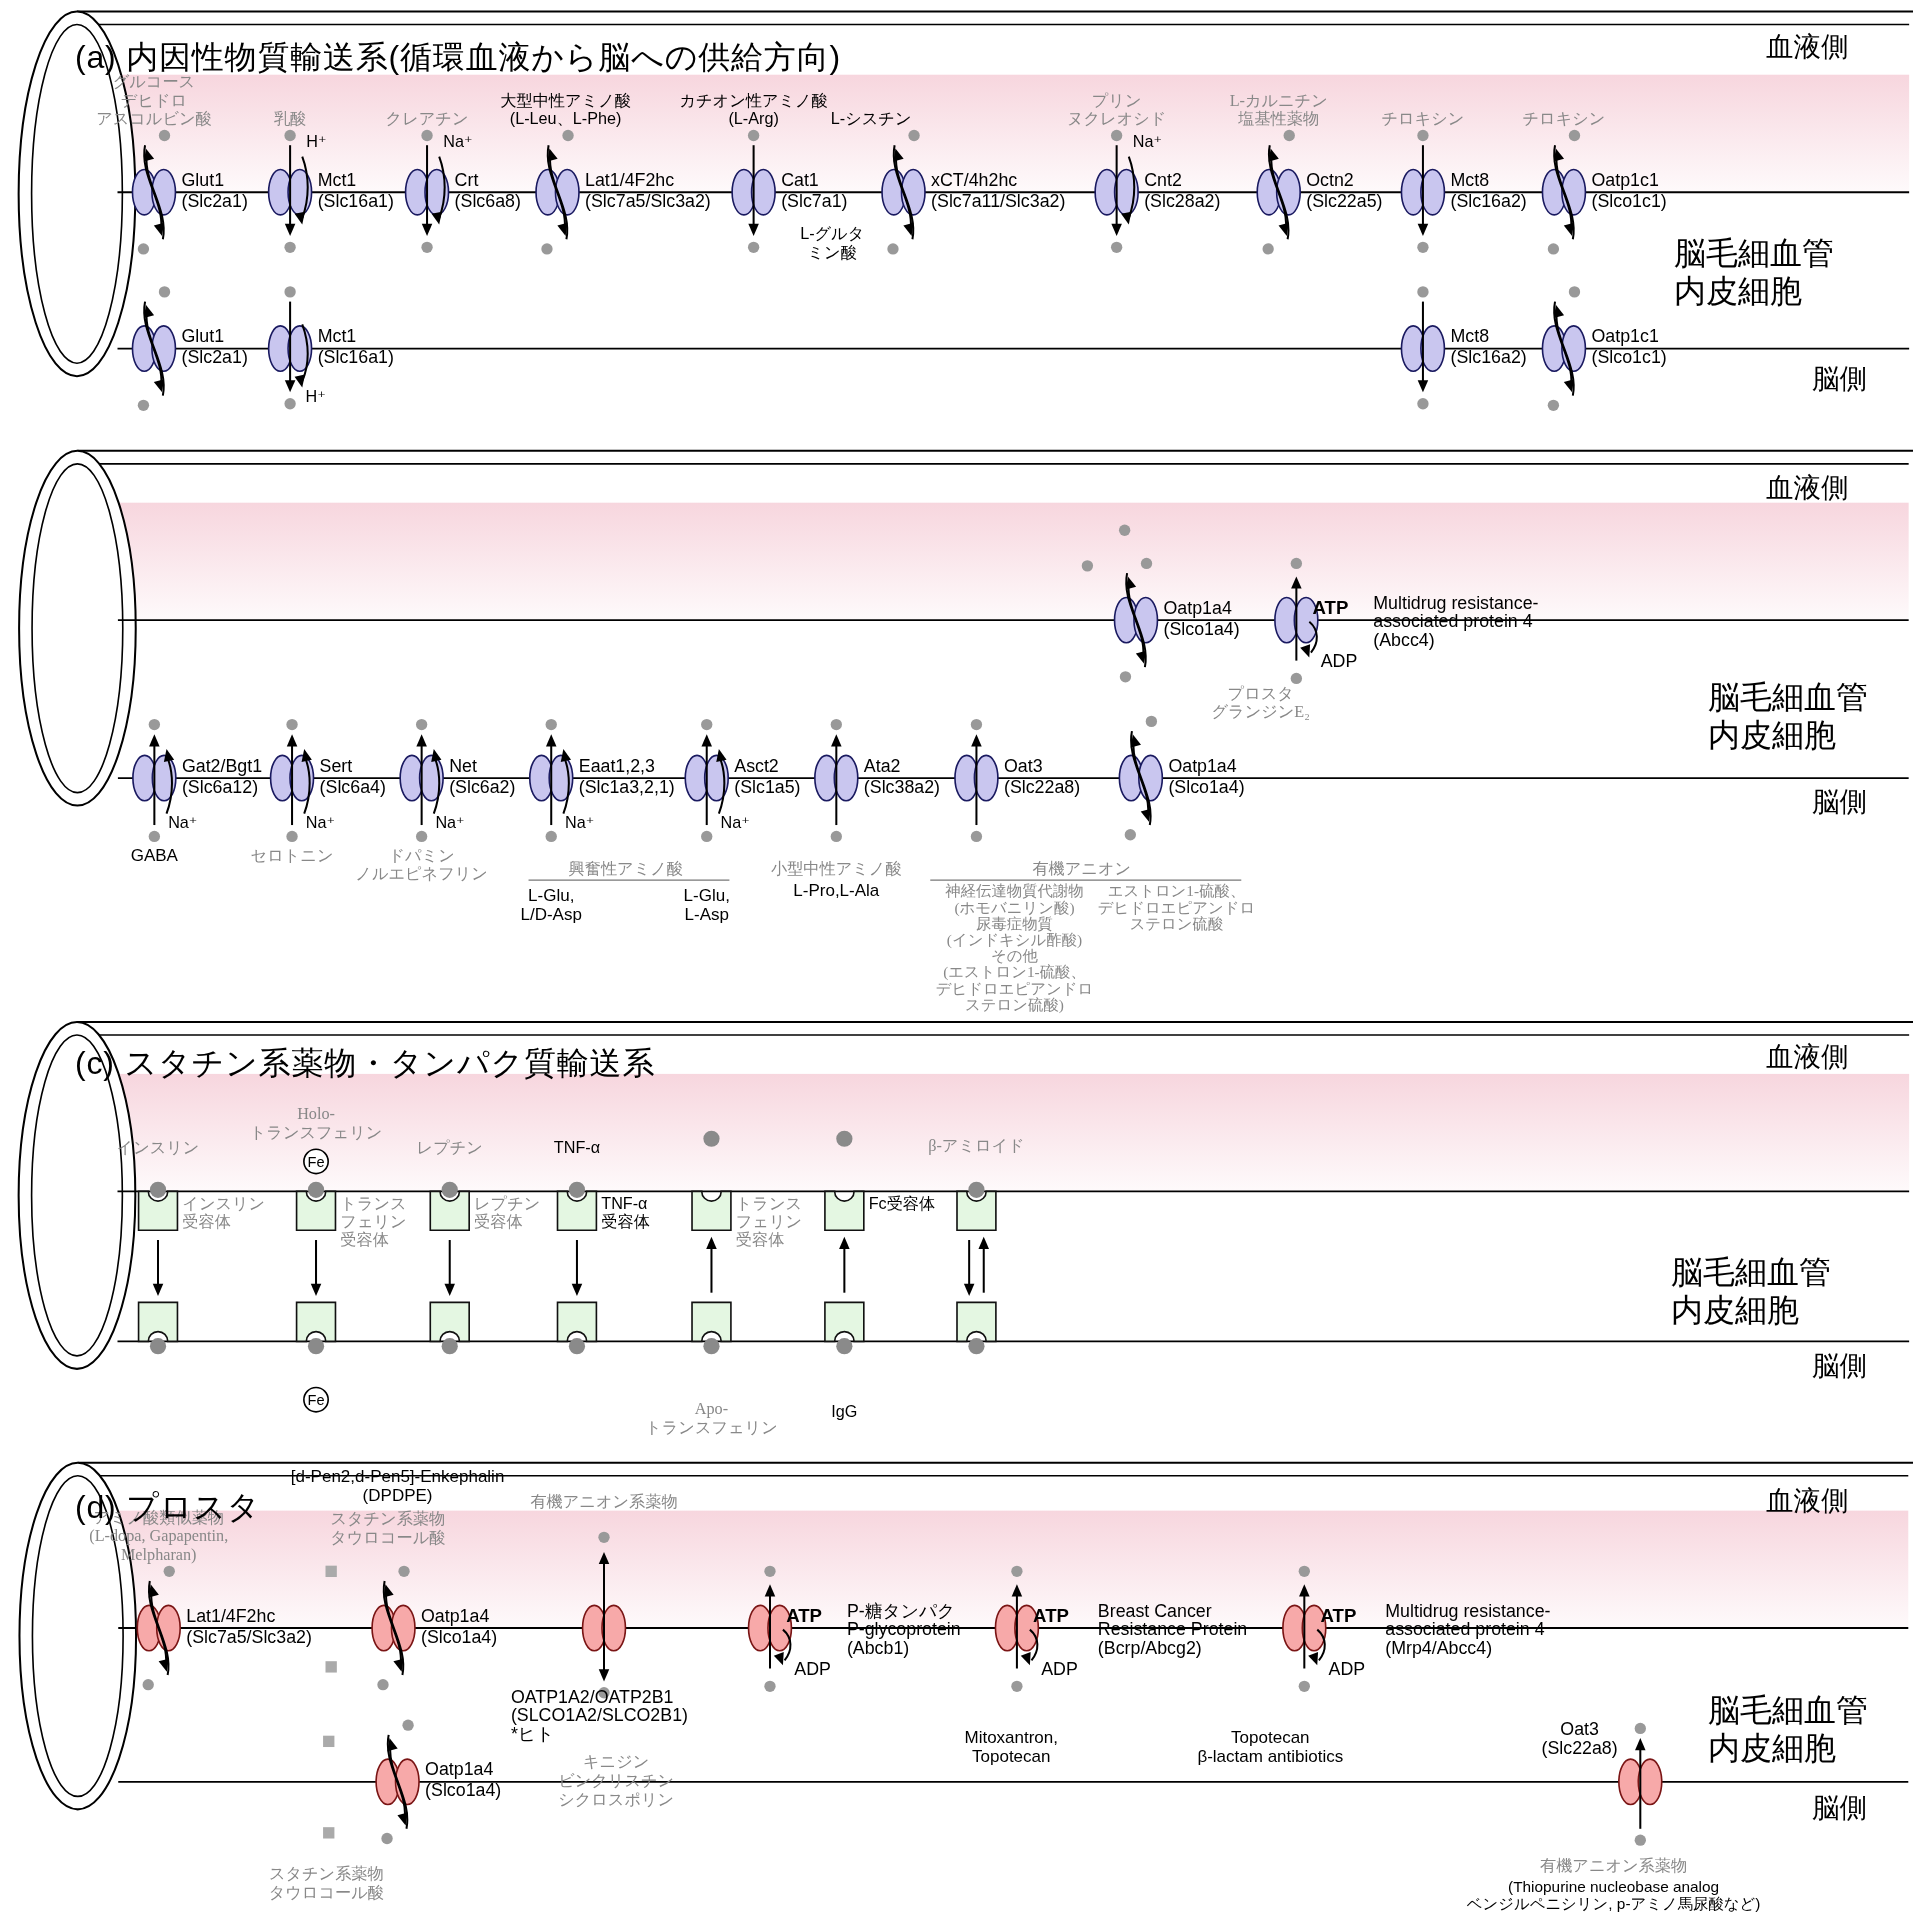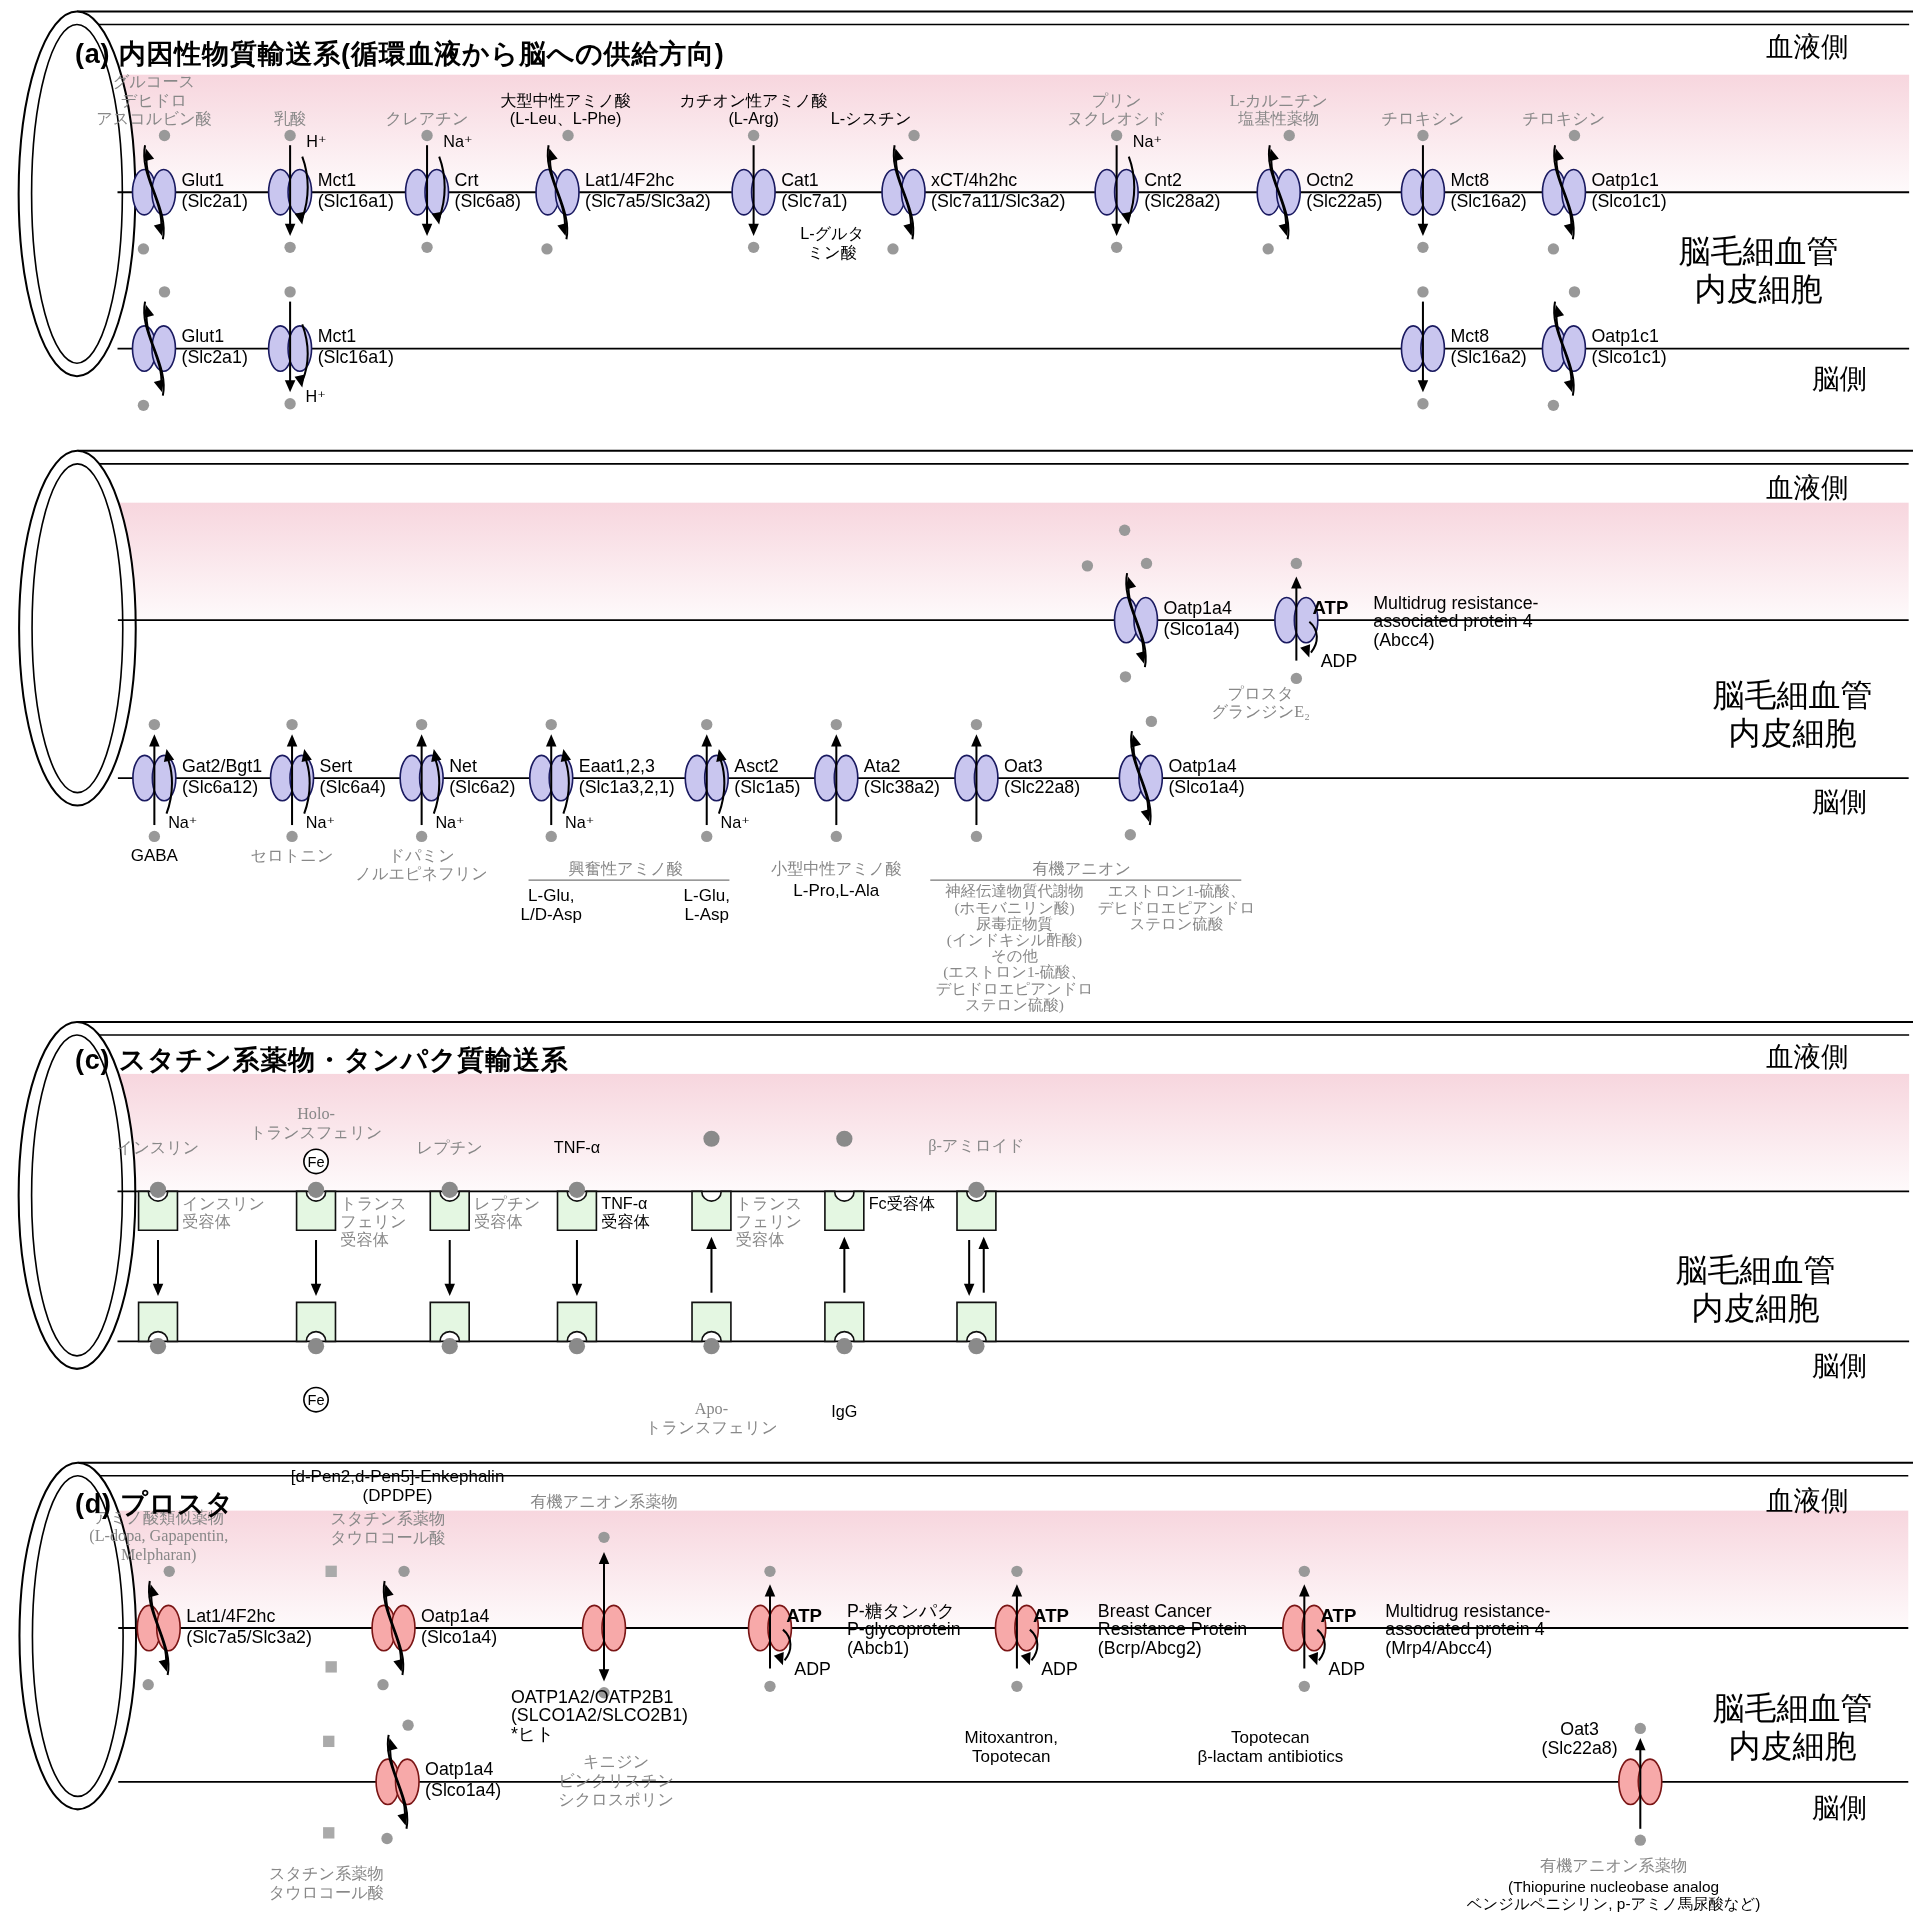--- a/index.html
+++ b/index.html
@@ -1,23 +1,23 @@
 <!DOCTYPE html>
 <html style="font-size:13px"><head>
 <meta charset="utf-8">
 <style>
 *{margin:0;padding:0;box-sizing:border-box}
 body{background:#fff}
 .page{position:relative;width:1914px;height:1931px;background:#fff;overflow:hidden;
       font-family:"Liberation Sans","DejaVu Sans",sans-serif;color:#000}
 .panel{position:absolute;left:0;display:block}
-.ptitle{position:absolute;font-size:27px;font-weight:700;letter-spacing:0.8px;white-space:nowrap}
+.ptitle{position:absolute;font-size:32px;font-weight:400;letter-spacing:0.8px;white-space:nowrap}
 .side{position:absolute;font-family:Liberation Serif, serif;font-size:27.5px;white-space:nowrap}
-.cell{position:absolute;font-family:Liberation Mono, monospace;font-size:32px;
-      width:169px;text-align:center;line-height:1.18;word-break:break-all}
+.cell{position:absolute;font-family:Liberation Sans, sans-serif;font-size:32px;
+      width:169px;line-height:1.18;word-break:break-all}
 </style>
 </head>
 <body>
 
 <div class="page">
   <svg id="panel-a" class="panel" style="top:0" width="1914" height="446" viewBox="0 0 2362 550">
       <defs>
         <linearGradient id="bg0" x1="0" y1="0" x2="0" y2="1">
           <stop offset="0%" stop-color="#f7d6de"></stop>
           <stop offset="100%" stop-color="#fefafb"></stop>

